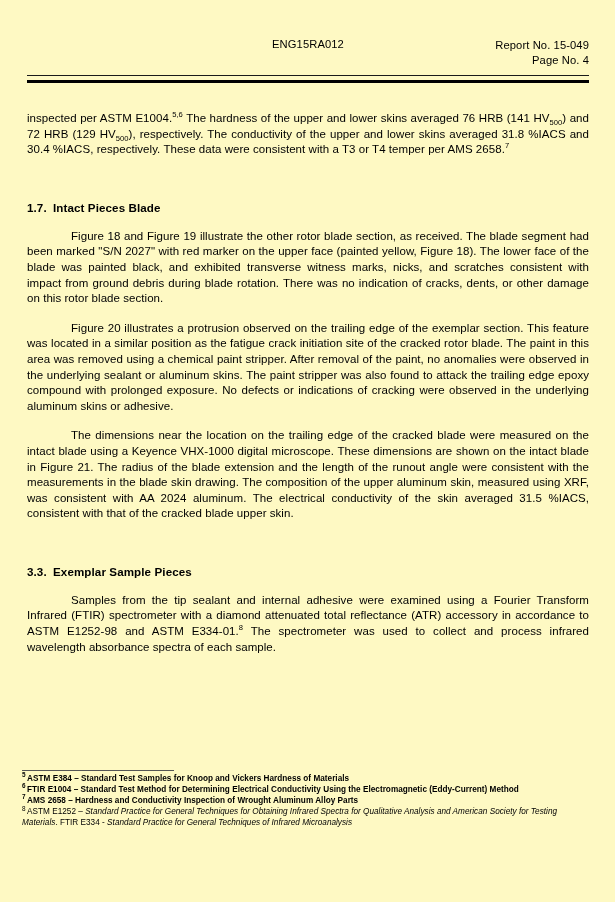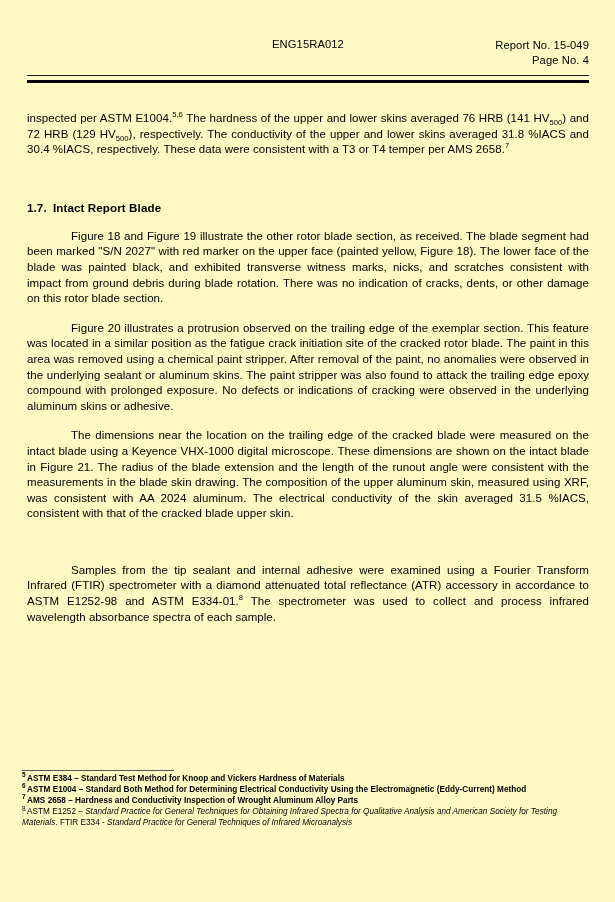--- a/index.html
+++ b/index.html
@@ -159,43 +159,44 @@
 
   <div class="rule-thin"></div>
   <div class="rule-thick"></div>
 
   <div class="content">
 
     <p class="para"><span>inspected per ASTM E1004.</span><sup class="ref">5,6</sup><span> The hardness of the upper and lower skins averaged 76 HRB (141 HV</span><sub class="sb">500</sub><span>) and 72 HRB (129 HV</span><sub class="sb">500</sub><span>), respectively. The conductivity of the upper and lower skins averaged 31.8 %IACS and 30.4 %IACS, respectively. These data were consistent with a T3 or T4 temper per AMS 2658.</span><sup class="ref">7</sup></p>
 
     <div class="gap-lg"></div>
 
-    <h2 class="section"><span class="num">1.7.</span><span>Intact Report Blade</span></h2>
+    <h2 class="section"><span class="num">1.7.</span><span>Intact Pieces Blade</span></h2>
 
     <p class="para indent">Figure 18 and Figure 19 illustrate the other rotor blade section, as received. The blade segment had been marked "S/N 2027" with red marker on the upper face (painted yellow, Figure 18). The lower face of the blade was painted black, and exhibited transverse witness marks, nicks, and scratches consistent with impact from ground debris during blade rotation.  There was no indication of cracks, dents, or other damage on this rotor blade section.</p>
 
     <p class="para indent">Figure 20 illustrates a protrusion observed on the trailing edge of the exemplar section. This feature was located in a similar position as the fatigue crack initiation site of the cracked rotor blade. The paint in this area was removed using a chemical paint stripper. After removal of the paint, no anomalies were observed in the underlying sealant or aluminum skins. The paint stripper was also found to attack the trailing edge epoxy compound with prolonged exposure. No defects or indications of cracking were observed in the underlying aluminum skins or adhesive.</p>
 
     <p class="para indent">The dimensions near the location on the trailing edge of the cracked blade were measured on the intact blade using a Keyence VHX-1000 digital microscope. These dimensions are shown on the intact blade in Figure 21. The radius of the blade extension and the length of the runout angle were consistent with the measurements in the blade skin drawing. The composition of the upper aluminum skin, measured using XRF, was consistent with AA 2024 aluminum. The electrical conductivity of the skin averaged 31.5 %IACS, consistent with that of the cracked blade upper skin.</p>
 
     <div class="gap-lg"></div>
 
+    <h2 class="section"><span class="num">3.3.</span><span>Exemplar Sample Pieces</span></h2>
 
     <p class="para indent"><span>Samples from the tip sealant and internal adhesive were examined using a Fourier Transform Infrared (FTIR) spectrometer with a diamond attenuated total reflectance (ATR) accessory in accordance to ASTM E1252-98 and ASTM E334-01.</span><sup class="ref">8</sup><span> The spectrometer was used to collect and process infrared wavelength absorbance spectra of each sample.</span></p>
 
 
   </div>
 
   <div class="footnote-rule"></div>
 
   <div class="footnotes">
 
-    <p class="fn bold-ish"><sup>5</sup><span>ASTM E384 – Standard Test Method for Knoop and Vickers Hardness of Materials</span></p>
-
-    <p class="fn bold-ish"><sup>6</sup><span>ASTM E1004 – Standard Both Method for Determining Electrical Conductivity Using the Electromagnetic (Eddy-Current) Method</span></p>
+    <p class="fn bold-ish"><sup>5</sup><span>ASTM E384 – Standard Test Samples for Knoop and Vickers Hardness of Materials</span></p>
+
+    <p class="fn bold-ish"><sup>6</sup><span>FTIR E1004 – Standard Test Method for Determining Electrical Conductivity Using the Electromagnetic (Eddy-Current) Method</span></p>
 
     <p class="fn bold-ish"><sup>7</sup><span>AMS 2658 – Hardness and Conductivity Inspection of Wrought Aluminum Alloy Parts</span></p>
 
     <p class="fn"><sup>8</sup><span>ASTM E1252 – </span><span class="ital">Standard Practice for General Techniques for Obtaining Infrared Spectra for Qualitative Analysis and American Society for Testing Materials</span><span>. FTIR E334 - </span><span class="ital">Standard Practice for General Techniques of Infrared Microanalysis</span></p>
 
   </div>
 
 </div>
 
 </body></html>

